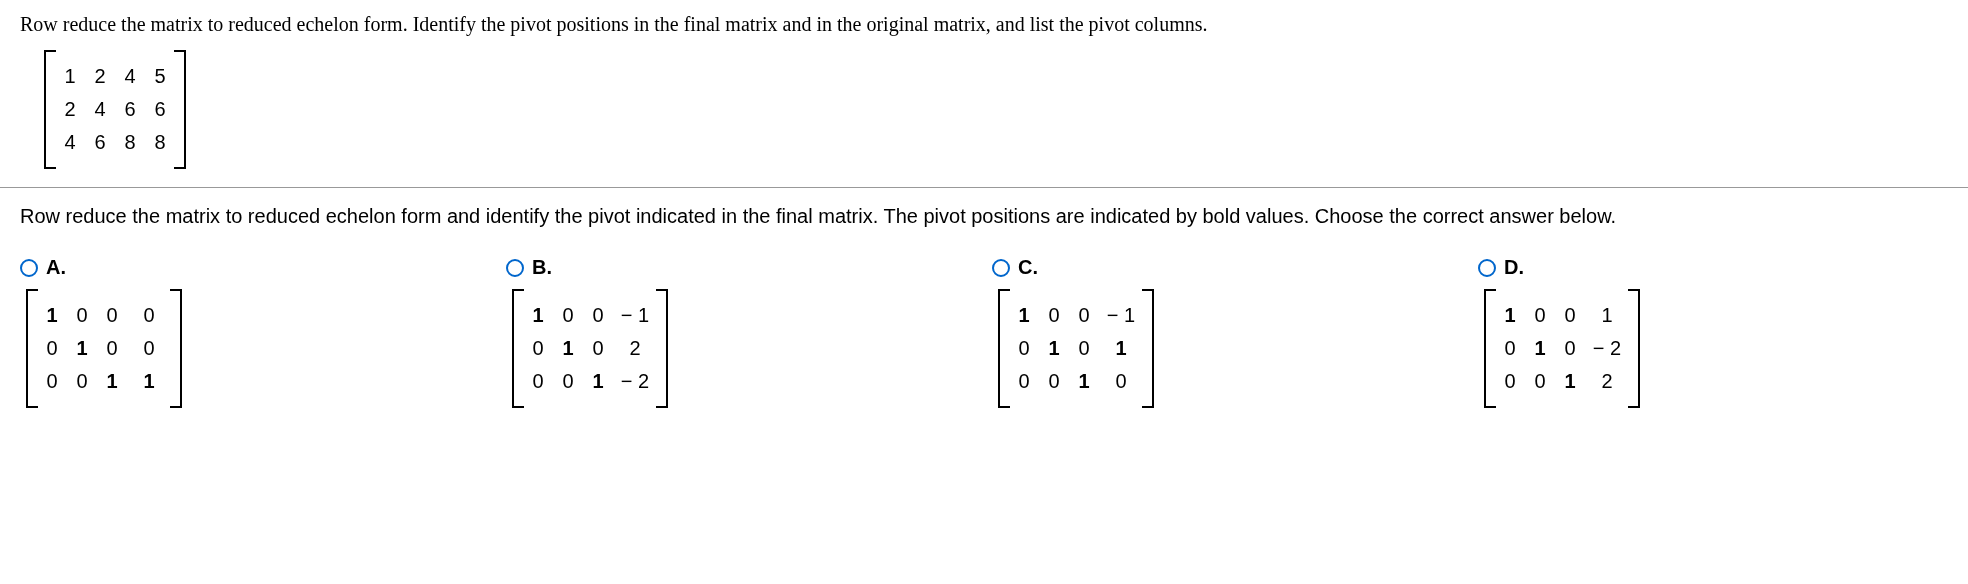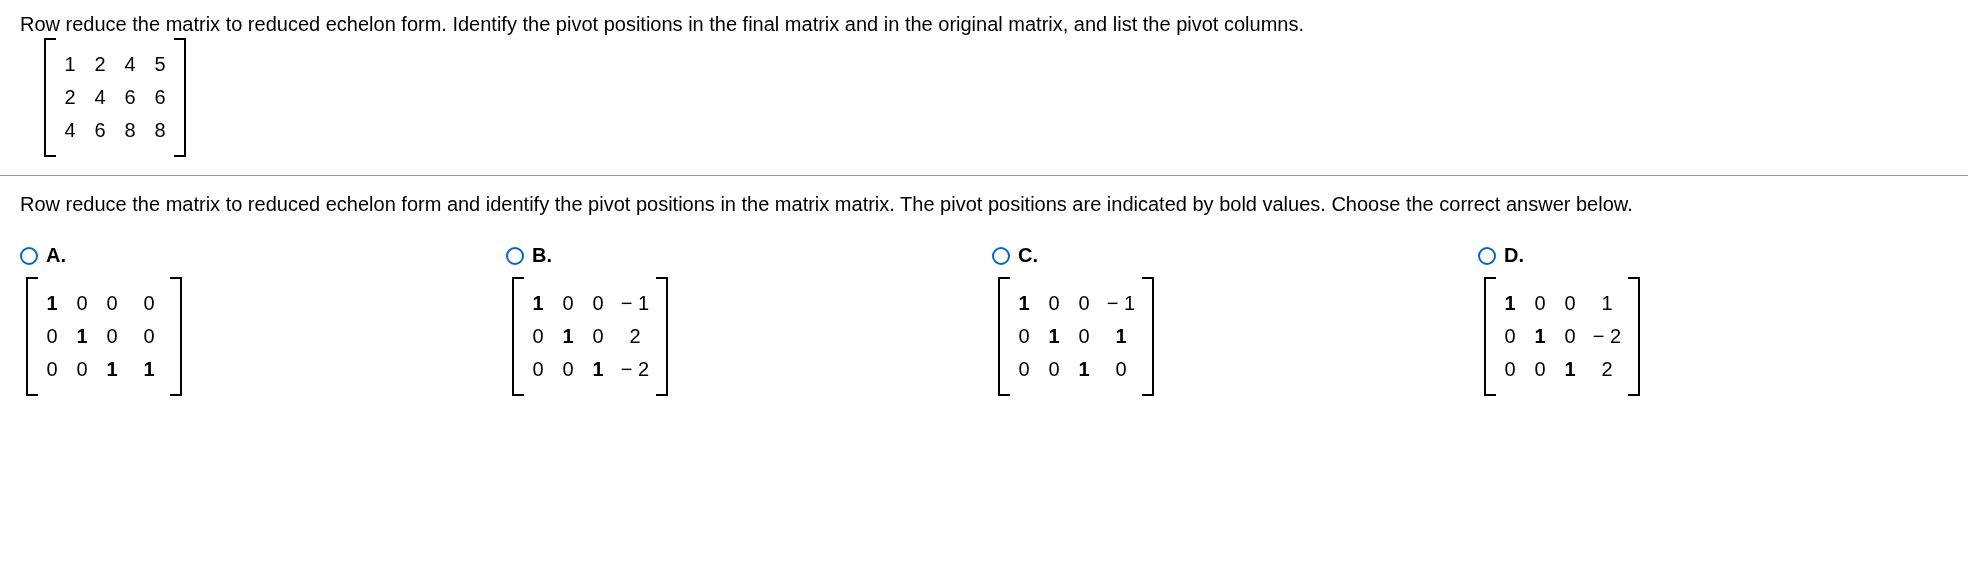--- a/index.html
+++ b/index.html
@@ -5,22 +5,23 @@
 * { margin: 0; padding: 0; box-sizing: border-box; }
 body {
   font-family: Arial, Helvetica, sans-serif;
   font-size: 20px;
   color: #000;
   background: #fff;
   width: 1968px;
   padding: 10px 20px;
 }
 .question-text {
-  margin-bottom: 0;
+  margin-bottom: 12px;
   line-height: 1.4;
+  font-family: Liberation Serif, serif;
 }
 .matrix-wrap {
   display: inline-flex;
   align-items: stretch;
   margin-left: 24px;
   margin-bottom: 18px;
 }
 .matrix-wrap .bracket {
   width: 12px;
   position: relative;
@@ -121,21 +122,21 @@
         <span class="cell">6</span>
         <span class="cell">8</span>
         <span class="cell">8</span>
       </div>
     </div>
   <div class="bracket right"></div>
 </div>
 
 <hr class="divider">
 
-<div class="sub-question">Row reduce the matrix to reduced echelon form and identify the pivot positions in the matrix matrix. The pivot positions are indicated by bold values. Choose the correct answer below.</div>
+<div class="sub-question">Row reduce the matrix to reduced echelon form and identify the pivot indicated in the final matrix. The pivot positions are indicated by bold values. Choose the correct answer below.</div>
 
 <div class="options-row">
 
   <div class="option">
     <div class="option-header">
       <span class="radio"></span>
       <span class="option-label">A.</span>
     </div>
     <div class="matrix-wrap">
       <div class="bracket left"></div>

